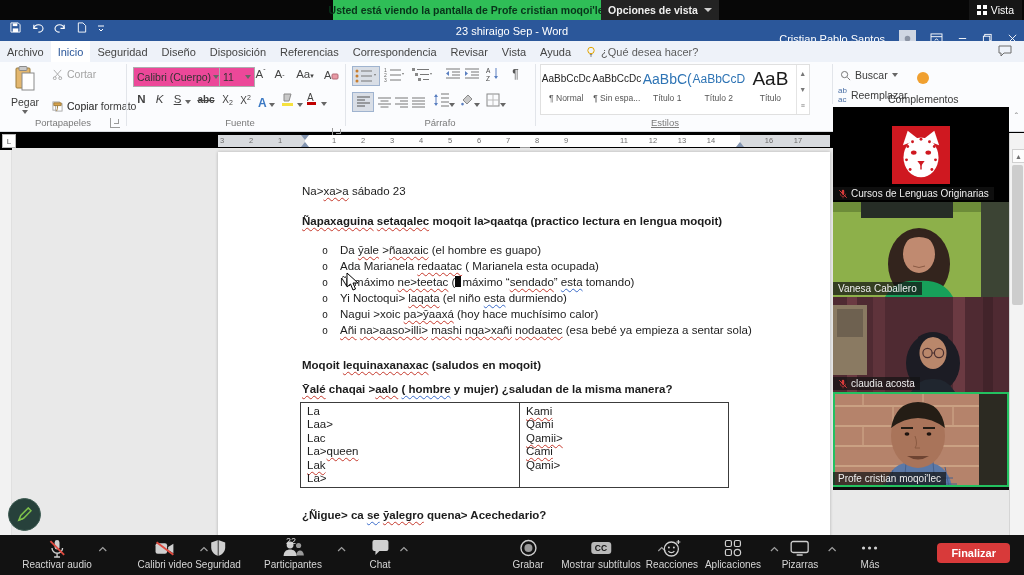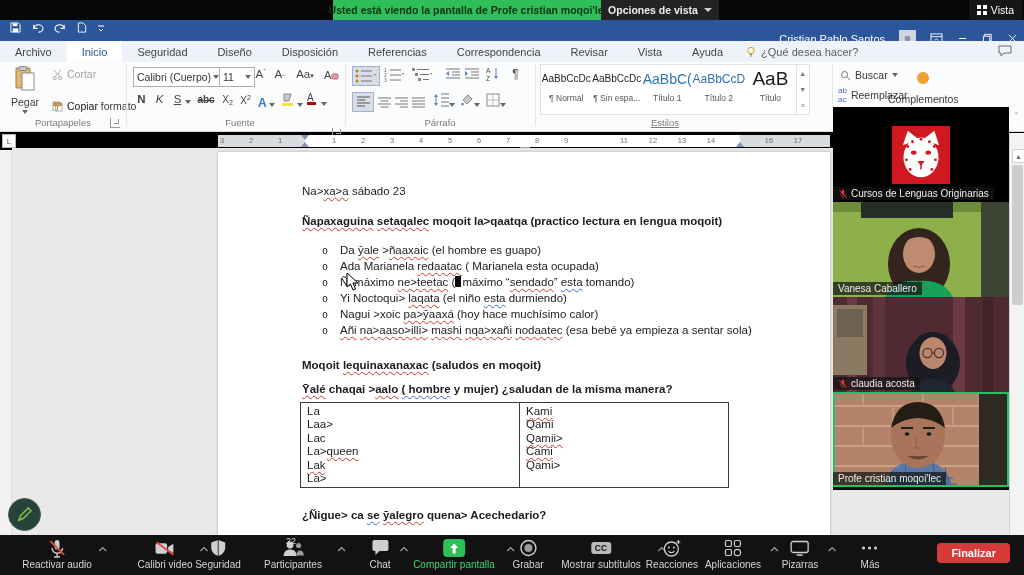--- a/index.html
+++ b/index.html
@@ -27,34 +27,34 @@
   .qat svg{display:block;}
   .wtitle{left:0;top:20px;width:1024px;height:21px;display:flex;align-items:center;justify-content:center;
     color:#fff;font-size:11px;pointer-events:none;}
   .tb-right{right:6px;top:28px;height:21px;display:flex;align-items:center;gap:14px;color:#fff;font-size:11px;}
   .avatar{width:17px;height:17px;background:#cfd6e2;display:flex;align-items:end;justify-content:center;overflow:hidden;}
   .avatar svg{display:block;}
 
   
   .tabrow{left:0;top:41px;width:1024px;height:21px;background:#eef2f9;display:flex;align-items:stretch;
     font-size:11px;color:#444;}
-  .tab{padding:0 15px;display:flex;align-items:center;cursor:default;white-space:nowrap;}
+  .tab{padding:0 7px;display:flex;align-items:center;cursor:default;white-space:nowrap;}
   .tab.active{background:#fff;color:#2b579a;}
   .tellme{display:flex;align-items:center;gap:5px;color:#5c5c5c;padding:0 8px;}
   .comment-ico{right:12px;top:45px;}
 
   
   .ribbon{left:0;top:62px;width:1024px;height:69px;background:#fbfcfe;border-bottom:1px solid #d8dbe0;}
   .gdiv{top:64px;width:1px;height:62px;background:#e2e5ea;}
   .glabel{font-size:9.5px;color:#7a7a7a;text-align:center;top:117px;}
   .launcher{width:9px;height:9px;border-left:1px solid #9a9a9a;border-bottom:1px solid #9a9a9a;position:relative;}
   .launcher:after{content:"";position:absolute;right:1px;top:1px;width:4px;height:4px;border-right:1px solid #9a9a9a;border-bottom:1px solid #9a9a9a;}
   .rbtn{font-size:10.5px;color:#3b3b3b;display:flex;align-items:center;gap:4px;white-space:nowrap;}
   .dim{color:#a3a3a3;}
-  .combo{background:#ffffff;border:1px solid #adadad;height:18px;display:flex;align-items:center;
+  .combo{background:#ec4899;border:1px solid #adadad;height:18px;display:flex;align-items:center;
     font-size:10.5px;color:#333;padding:0 3px;justify-content:space-between;}
   .ca{width:0;height:0;border-left:3px solid transparent;border-right:3px solid transparent;border-top:4px solid #666;}
   .fmt{font-size:11.5px;color:#444;width:17px;text-align:center;}
   .togglebox{background:#d9dee6;border:1px solid #9fb3cf;}
   .styles-box{left:540px;top:64px;width:268px;height:49px;background:#fff;border:1px solid #e0e0e0;display:flex;}
   .stcard{width:53px;padding-top:4px;text-align:center;cursor:default;}
   .stprev{font-size:10px;color:#222;line-height:20px;height:22px;overflow:hidden;white-space:nowrap;}
   .stname{font-size:8.5px;color:#555;margin-top:2px;white-space:nowrap;overflow:hidden;}
   .stgscroll{width:13px;border-left:1px solid #e4e4e4;display:flex;flex-direction:column;align-items:center;justify-content:space-around;color:#777;font-size:7px;}
   .edit-ico{font-size:10px;}
@@ -128,20 +128,23 @@
   <div class="a viewopts">
     <span>Opciones de vista</span>
     <span class="chev-d"></span>
   </div>
   <div class="a vista-pill">
     <span class="grid-ico"></span>
     <span>Vista</span>
   </div>
 
   <div class="a titlebar"></div>
+  <div class="a wtitle">
+    <span>23 shiraigo Sep  -  Word</span>
+  </div>
   <div class="a qat">
     <svg width="11" height="11" viewBox="0 0 12 12">
         <path d="M1 1 h8 l2 2 v8 h-10 z" fill="none" stroke="#fff"></path>
         <rect x="3" y="1.5" width="5" height="3" fill="#fff"></rect>
         <rect x="3" y="7" width="6" height="4" fill="#fff"></rect>
       </svg>
     <svg width="13" height="11" viewBox="0 0 14 12">
         <path d="M3 3 v4 h4" fill="none" stroke="#fff" stroke-width="1.2"></path>
         <path d="M3 7 a5 4 0 1 1 5 4" fill="none" stroke="#fff" stroke-width="1.2"></path>
       </svg>
@@ -678,33 +681,20 @@
         <svg width="18" height="16" viewBox="0 0 18 16">
             <path d="M1 2 a2 2 0 0 1 2-2 h12 a2 2 0 0 1 2 2 v7 a2 2 0 0 1-2 2 h-7 l-4 4 v-4 h-1 a2 2 0 0 1-2-2 z" fill="#cfcfcf"></path>
           </svg>
         <svg class="zchev" style="right:-18px;" width="9" height="6" viewBox="0 0 9 6">
             <path d="M1 5 L4.5 1.5 L8 5" fill="none" stroke="#9f9f9f" stroke-width="1.2"></path>
           </svg>
       </div>
       <div class="zil">Chat</div>
     </div>
 
-    <div class="zi" style="left:454px;">
-      <div class="zic">
-        <div class="sharebtn">
-          <svg width="10" height="11" viewBox="0 0 10 11">
-              <path d="M5 0.5 L9 5 H6.5 V10.5 H3.5 V5 H1 Z" fill="#fff"></path>
-            </svg>
-        </div>
-        <svg class="zchev" style="right:-20px;" width="9" height="6" viewBox="0 0 9 6">
-            <path d="M1 5 L4.5 1.5 L8 5" fill="none" stroke="#9f9f9f" stroke-width="1.2"></path>
-          </svg>
-      </div>
-      <div class="zil green">Compartir pantalla</div>
-    </div>
 
     <div class="zi" style="left:528px;">
       <div class="zic">
         <svg width="18" height="18" viewBox="0 0 18 18">
             <circle cx="9" cy="9" r="7.5" fill="none" stroke="#cfcfcf" stroke-width="1.4"></circle>
             <circle cx="9" cy="9" r="4" fill="#9a9a9a"></circle>
           </svg>
       </div>
       <div class="zil">Grabar</div>
     </div>

